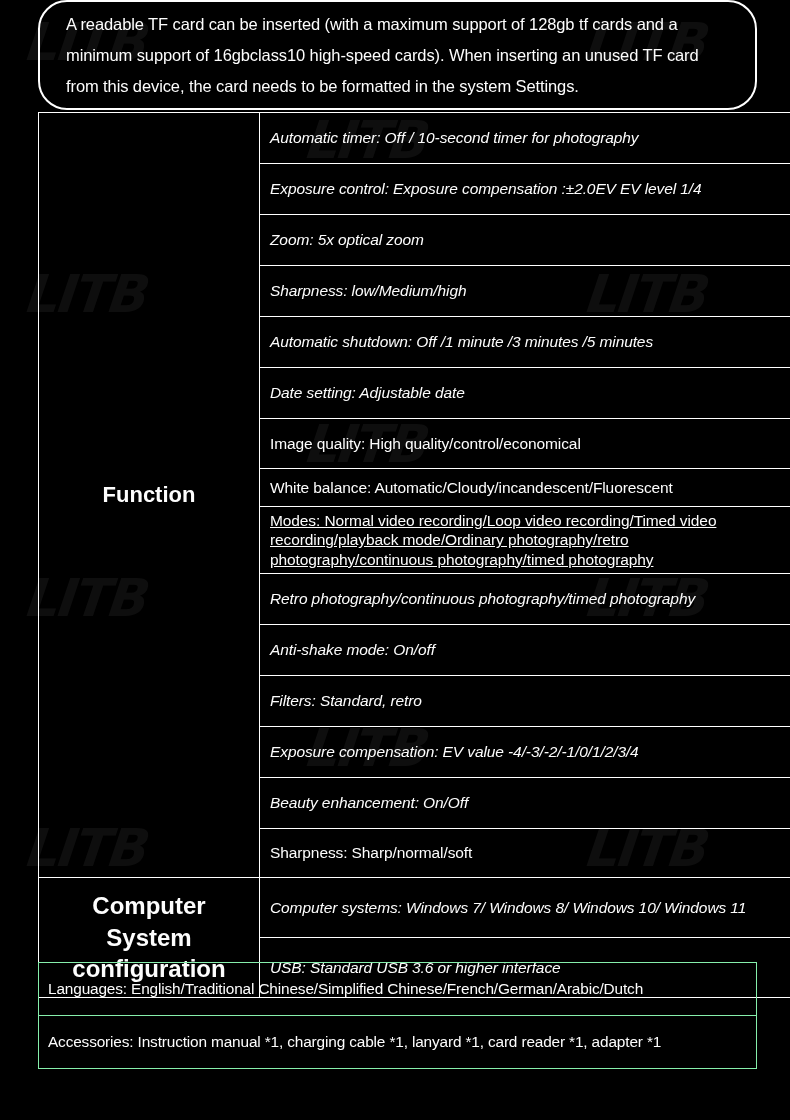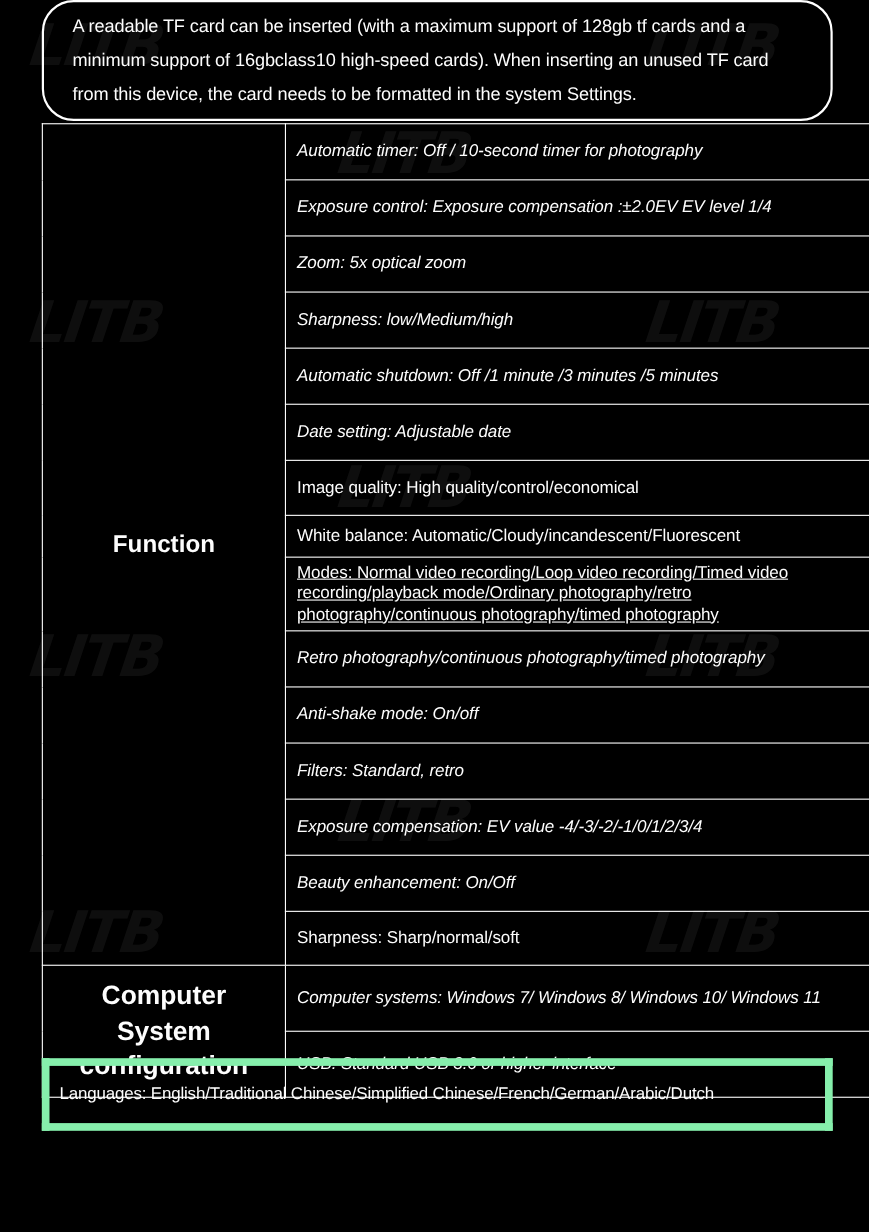--- a/index.html
+++ b/index.html
@@ -121,21 +121,21 @@
   
   .tail {
     position: absolute;
     left: 38px;
     top: 962px;
     width: 719px;
     border-collapse: collapse;
     table-layout: fixed;
   }
   .tail td {
-    border: 7px solid #86efac;
+    border: 1px solid #86efac;
     height: 52px;
     padding: 0 0 0 9px;
     font-size: 15.4px;
     letter-spacing: -0.15px;
     color: #fdfdfd;
     vertical-align: middle;
   }
 </style>
 </head>
 <body>
@@ -217,16 +217,19 @@
         <td class="val h50">USB: Standard USB 3.6 or higher interface</td>
       </tr>
     </tbody>
   </table>
 
   <table class="tail">
     <tbody>
       <tr>
         <td>Languages: English/Traditional Chinese/Simplified Chinese/French/German/Arabic/Dutch</td>
       </tr>
+      <tr>
+        <td>Accessories: Instruction manual *1, charging cable *1, lanyard *1, card reader *1, adapter *1</td>
+      </tr>
     </tbody>
   </table>
 
 </div>
 
 </body></html>

